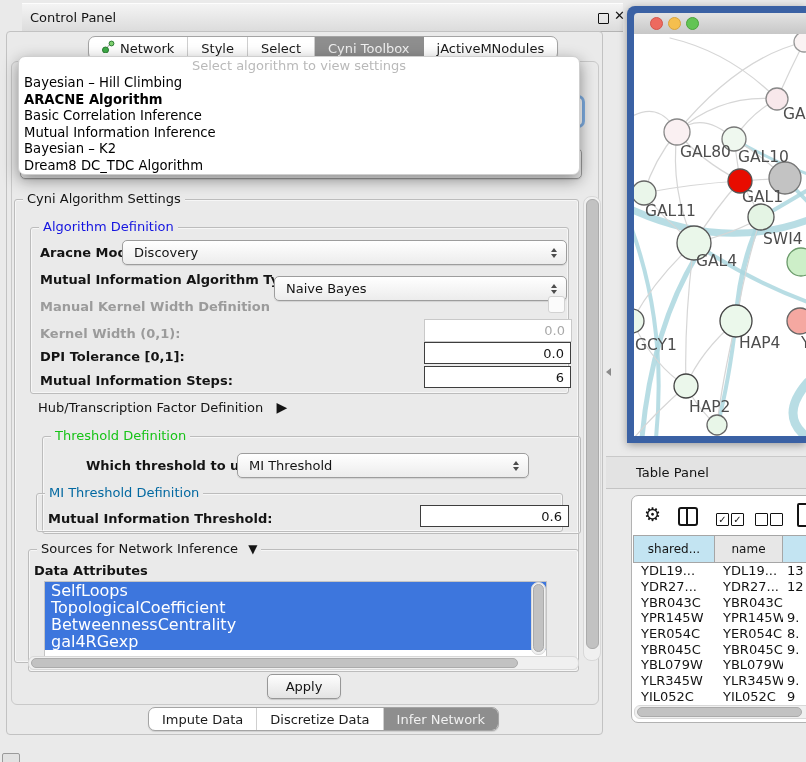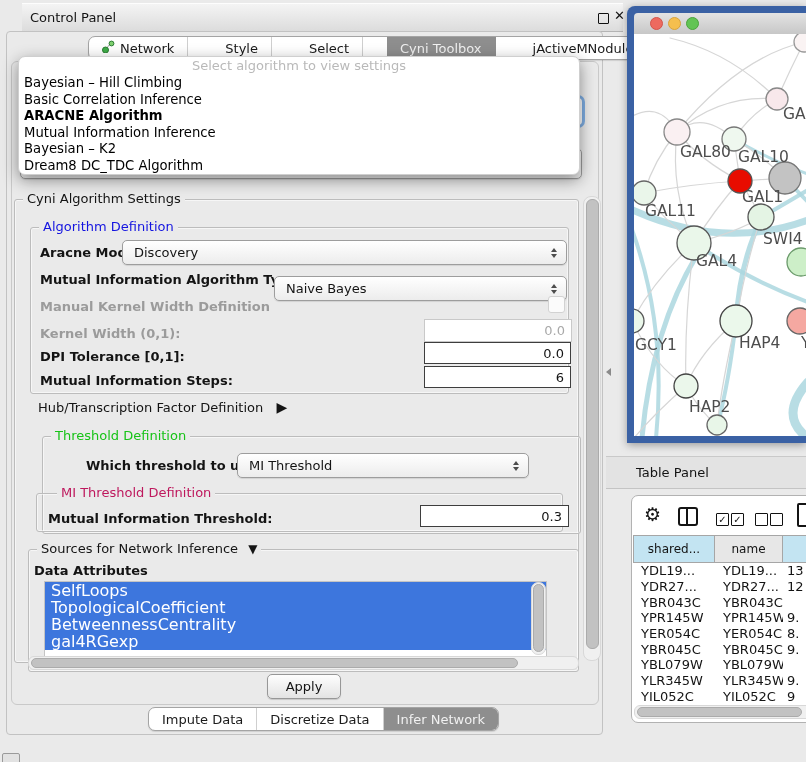--- a/index.html
+++ b/index.html
@@ -62,21 +62,21 @@
 
   <div class="abs cp-titlebar" style="left:0;top:3px;width:601px;height:27px;">
     <span class="abs" style="left:8px;top:6px;font-size:13px;">Control Panel</span>
     <span class="abs float-box" style="left:576px;top:9px;"></span>
     <span class="abs bold" style="left:592px;top:4px;font-size:13px;">✕</span>
   </div>
 
   <div class="abs" style="left:6px;top:31px;width:595px;height:702px;border:1px solid #c2c2c2;border-radius:4px;background:#eaeaea;"></div>
   <div class="abs" style="left:11px;top:61px;width:586px;height:642px;border:1px solid #c9c9c9;border-radius:6px;"></div>
 
-  <div class="abs tabbar" style="left:88px;top:36px;gap:24px;" id="top-tabs">
+  <div class="abs tabbar" style="left:88px;top:36px;" id="top-tabs">
       <div class="tabseg">
         <span><svg width="13" height="13">
             <line x1="3" y1="10" x2="9" y2="3" stroke="#9a9a9a" stroke-width="1"></line>
             <circle cx="3.5" cy="10" r="3" fill="#3fae49" stroke="#2c7c33"></circle>
             <circle cx="9.5" cy="3.5" r="2.4" fill="#7fd06f" stroke="#2c7c33"></circle>
           </svg></span>
         <span>Network</span>
       </div>
       <div class="tabseg">
         <span>Style</span>
@@ -103,22 +103,22 @@
     <span class="spinner" style="padding:0;margin:0;">
         <span class="tri-up"></span>
         <span class="tri-dn"></span>
       </span>
   </div>
 
   <div class="popup" style="left:18px;top:56px;width:560px;height:117px;">
     <div class="dd-head">Select algorithm to view settings</div>
     <div id="dd-items">
         <div class="dd-item">Bayesian – Hill Climbing</div>
+        <div class="dd-item bold">ARACNE Algorithm</div>
         <div class="dd-item">Basic Correlation Inference</div>
-        <div class="dd-item bold">ARACNE Algorithm</div>
         <div class="dd-item">Mutual Information Inference</div>
         <div class="dd-item">Bayesian – K2</div>
         <div class="dd-item">Dream8 DC_TDC Algorithm</div>
       </div>
   </div>
 
   <div class="groupbox" style="left:14px;top:199px;width:563px;height:462px;">
     <span class="grouplabel">Cyni Algorithm Settings</span>
   </div>
 
@@ -172,25 +172,25 @@
   </div>
   <span class="abs bold" style="left:86px;top:458px;">Which threshold to use:</span>
   <div class="combo" style="left:237px;top:453px;width:279px;height:23px;">
     <span>MI Threshold</span>
     <span class="spinner">
         <span class="tri-up"></span>
         <span class="tri-dn"></span>
       </span>
   </div>
   <div class="groupbox" style="left:36px;top:493px;width:525px;height:37px;">
-    <span class="grouplabel" style="color:#be185d;margin-left:12px;">MI Threshold Definition</span>
+    <span class="grouplabel" style="color:#0369a1;">MI Threshold Definition</span>
   </div>
   <span class="abs bold" style="left:48px;top:511px;">Mutual Information Threshold:</span>
   <div class="field enabled" style="left:420px;top:505px;width:141px;height:20px;">
-    <span>0.3</span>
+    <span>0.6</span>
   </div>
 
   <div class="groupbox" style="left:28px;top:549px;width:549px;height:121px;">
     <span class="grouplabel">
       <span>Sources for Network Inference</span>
       <span style="padding-left:6px;font-size:12px;">▼</span>
     </span>
   </div>
   <span class="abs bold" style="left:34px;top:563px;">Data Attributes</span>
   <div class="attr-list" style="left:44px;top:581px;width:501px;height:74px;" id="attr-list">

